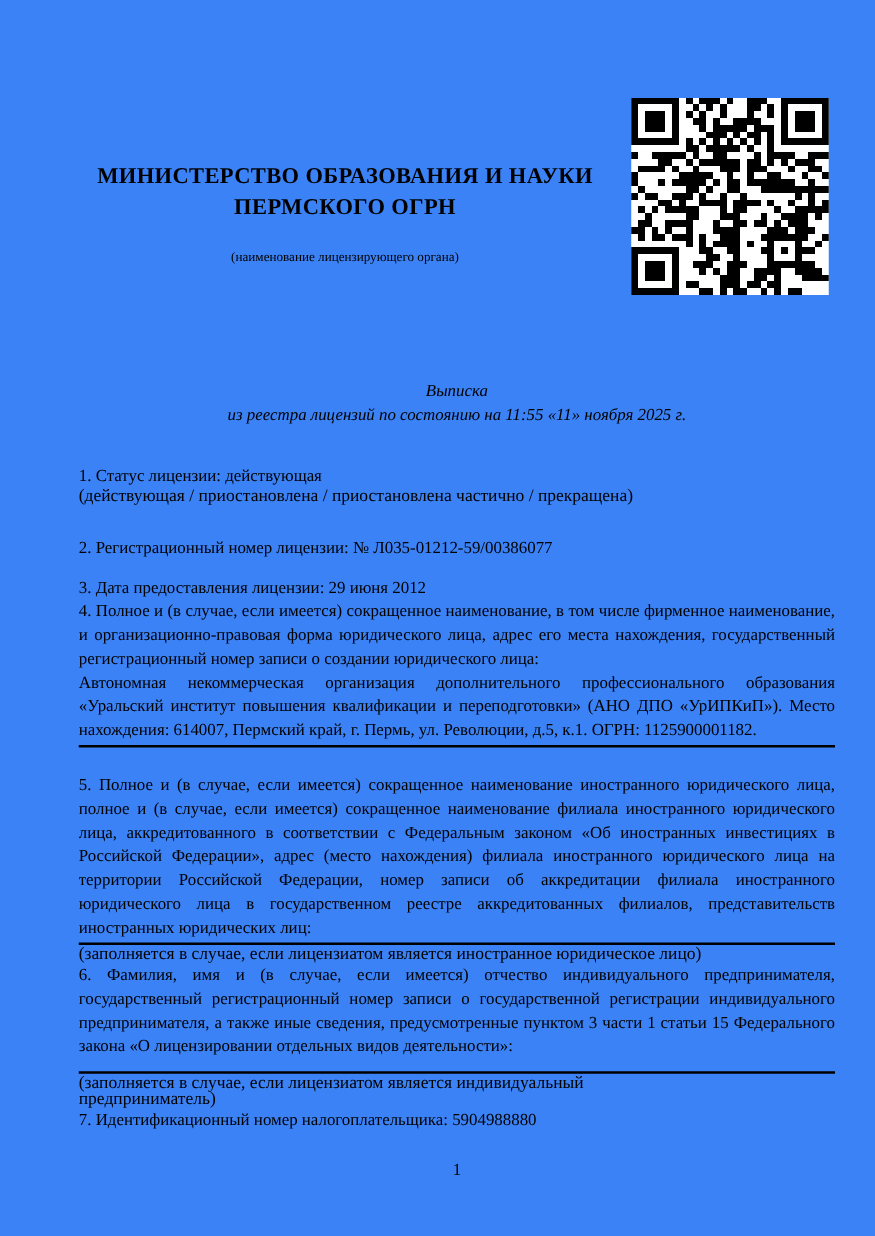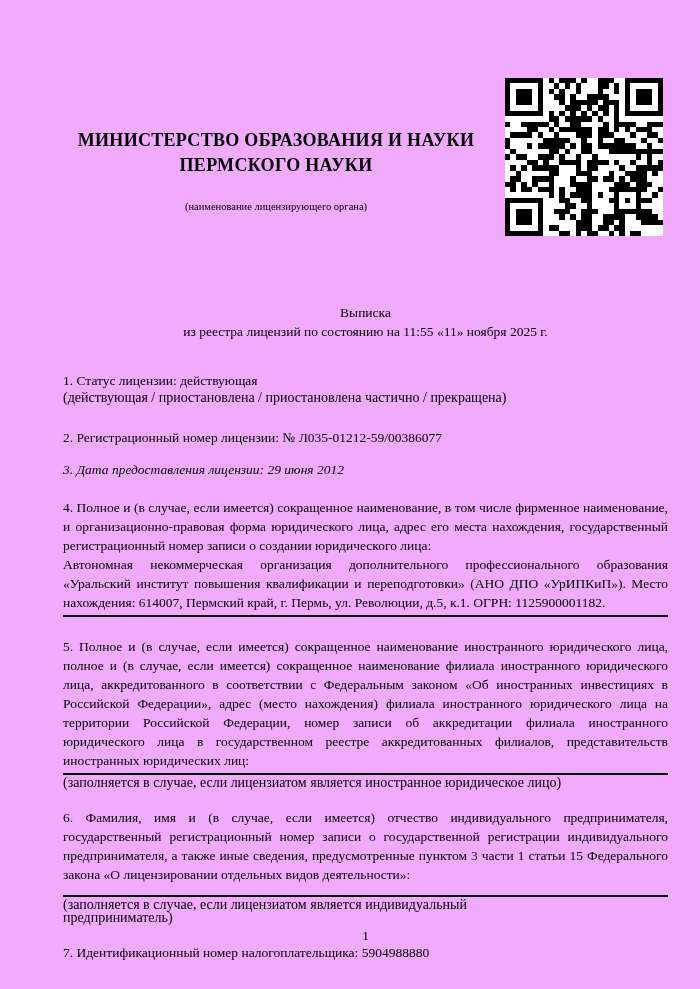--- a/index.html
+++ b/index.html
@@ -1,20 +1,20 @@
 <!DOCTYPE html>
 <html lang="ru"><head>
 <meta charset="utf-8">
 <style>
   html, body { margin: 0; padding: 0; background: #ffffff; }
   .page {
     position: relative;
     width: 700px;
     height: 989px;
-    background: #f0abfc;
+    background: #3b82f6;
     color: #000000;
     font-family: "Liberation Serif", "DejaVu Serif", serif;
     overflow: hidden;
   }
   
   .header {
     position: absolute;
     top: 128px;
     left: 0;
     width: 552px;
@@ -42,27 +42,27 @@
   .qr-box svg { display: block; }
   
   .content {
     position: absolute;
     top: 303px;
     left: 63px;
     width: 605px;
     font-size: 13.5px;
     line-height: 19px;
   }
-  .doc-title { text-align: center; }
+  .doc-title { text-align: center; font-style: italic; }
   .item { text-align: justify; }
   .item-line { text-align: left; }
   .m30 { margin-top: 30px; }
-  .m19 { margin-top: 19px; }
+  .m19 { }
   .m14 { margin-top: 24px; }
-  .m13 { margin-top: 13px; font-style: italic; }
+  .m13 { margin-top: 13px; }
   .m20 { margin-top: 20px; }
   .caption {
     font-size: 14px;
     line-height: 13px;
     text-align: left;
     width: 512px;
     margin-top: 1px;
   }
   .rule {
     border-top: 2px solid #000000;
@@ -81,21 +81,21 @@
     line-height: 16px;
   }
 </style>
 </head>
 <body>
 
 <div class="page">
 
   <div class="header">
     <div class="ministry-title">МИНИСТЕРСТВО ОБРАЗОВАНИЯ И НАУКИ</div>
-    <div class="ministry-title">ПЕРМСКОГО НАУКИ</div>
+    <div class="ministry-title">ПЕРМСКОГО ОГРН</div>
     <div class="authority-caption">(наименование лицензирующего органа)</div>
   </div>
 
   <div class="qr-box">
       <svg viewBox="0 0 29 29" width="158" height="158" shape-rendering="crispEdges" xmlns="http://www.w3.org/2000/svg">
         <rect width="29" height="29" fill="#ffffff"></rect>
         <rect x="0" y="0" width="1" height="1" fill="#000000"></rect>
         <rect x="1" y="0" width="1" height="1" fill="#000000"></rect>
         <rect x="2" y="0" width="1" height="1" fill="#000000"></rect>
         <rect x="3" y="0" width="1" height="1" fill="#000000"></rect>

